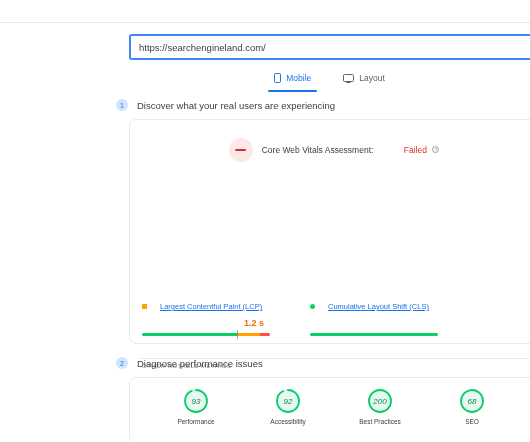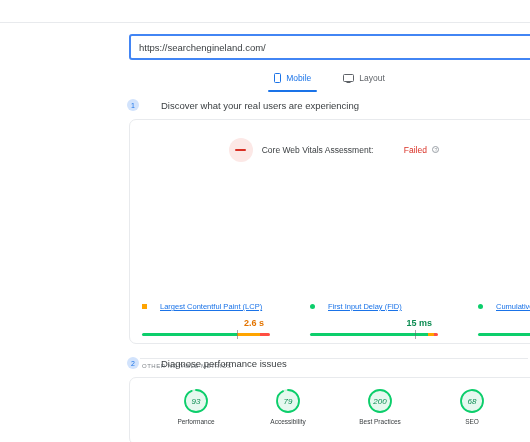--- a/index.html
+++ b/index.html
@@ -49,21 +49,21 @@
   .tab.active { color: #1a73e8; }
   .tab.active .underline {
     position: absolute; left: 2px; right: 2px; bottom: 0; height: 2px;
     background: #1a73e8; border-radius: 1px;
   }
   .tab.inactive { color: #5f6368; }
   .icon-svg { display:block; }
 
   
   .sec-head {
-    position: absolute; left: 127px; display: flex; align-items: center; gap: 22px; justify-content: space-between;
+    position: absolute; left: 116px; display: flex; align-items: center; gap: 9px; justify-content: space-between;
   }
   .sec-head .badge {
     width: 12px; height: 12px; border-radius: 50%;
     background: #d2e3fc; color: #1a73e8;
     font-size: 7px; display: flex; align-items: center; justify-content: center;
     flex: 0 0 auto;
   }
   .sec-head .txt { font-size: 9.5px; color: #3c4043; white-space: nowrap; }
 
   
@@ -218,42 +218,27 @@
       </span>
     </div>
 
     <div class="metric-grid" id="core-grid">
         <div class="metric">
           <div class="metric-title">
             <span class="dot-sq amber"></span>
             <span class="metric-name">Largest Contentful Paint (LCP)</span>
           </div>
           <div class="metric-value-row">
-            <span class="metric-value amber">2.6 s</span>
+            <span class="metric-value amber">1.2 s</span>
           </div>
           <div class="bar">
             <div class="seg g" style="width: 74%;"></div>
             <div class="seg a" style="width: 18%;"></div>
             <div class="seg r" style="width: 8%;"></div>
             <div class="marker" style="left: 74%;"></div>
-          </div>
-        </div>
-        <div class="metric">
-          <div class="metric-title">
-            <span class="dot-sq green"></span>
-            <span class="metric-name">First Input Delay (FID)</span>
-          </div>
-          <div class="metric-value-row">
-            <span class="metric-value green">15 ms</span>
-          </div>
-          <div class="bar">
-            <div class="seg g" style="width: 92%;"></div>
-            <div class="seg a" style="width: 5%;"></div>
-            <div class="seg r" style="width: 3%;"></div>
-            <div class="marker" style="left: 82%;"></div>
           </div>
         </div>
         <div class="metric">
           <div class="metric-title">
             <span class="dot-sq green"></span>
             <span class="metric-name">Cumulative Layout Shift (CLS)</span>
           </div>
           <div class="metric-value-row"></div>
           <div class="bar">
             <div class="seg g only" style="width: 100%;"></div>
@@ -352,21 +337,21 @@
             <div class="num">93</div>
           </div>
           <div class="score-label">Performance</div>
         </div>
         <div class="score">
           <div class="gauge">
             <svg width="26" height="26" viewBox="0 0 26 26">
               <circle cx="13" cy="13" r="11" fill="#e6f8ef" stroke="#cdf0dd" stroke-width="1.6"></circle>
               <circle cx="13" cy="13" r="11" fill="none" stroke="#0cce6b" stroke-width="1.8" stroke-dasharray="63.59 5.53" stroke-linecap="round"></circle>
             </svg>
-            <div class="num">79</div>
+            <div class="num">92</div>
           </div>
           <div class="score-label">Accessibility</div>
         </div>
         <div class="score">
           <div class="gauge">
             <svg width="26" height="26" viewBox="0 0 26 26">
               <circle cx="13" cy="13" r="11" fill="#e6f8ef" stroke="#cdf0dd" stroke-width="1.6"></circle>
               <circle cx="13" cy="13" r="11" fill="none" stroke="#0cce6b" stroke-width="1.8" stroke-dasharray="69.12 0.00" stroke-linecap="round"></circle>
             </svg>
             <div class="num">200</div>

